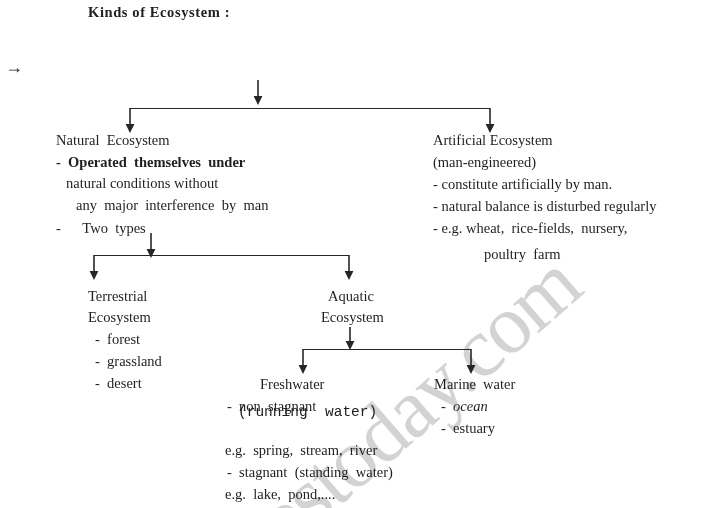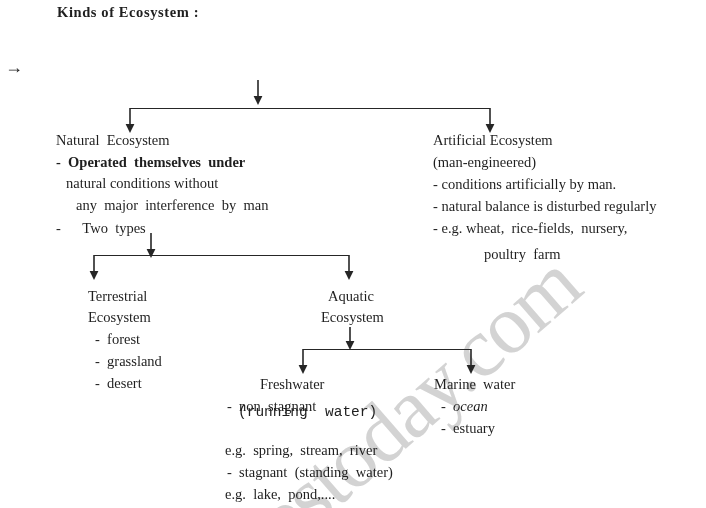--- a/index.html
+++ b/index.html
@@ -21,20 +21,21 @@
     white-space: pre;
     font-size: 14.5px;
     line-height: 20px;
     color: #1f1f1f;
   }
   .bold {
     font-weight: bold;
   }
   .wide {
     letter-spacing: 0.6px;
+    margin-left: 31px;
   }
   
   #watermark {
     position: absolute;
     left: 300px;
     top: 470px;
     transform-origin: left bottom;
     transform: rotate(-41deg);
     font-family: "Liberation Serif", "DejaVu Serif", serif;
     font-size: 84px;
@@ -103,21 +104,21 @@
     <div class="txt" style="left:56px; top:130px;text-align:center;">Natural  Ecosystem</div>
     <div class="txt" style="left:56px; top:152px;font-weight:bold;">-  Operated  themselves  under</div>
     <div class="txt" style="left:66px; top:173px;">natural conditions without</div>
     <div class="txt" style="left:76px; top:195px;">any  major  interference  by  man</div>
     <div class="txt" style="left:56px; top:218px;">-      Two  types</div>
   </div>
 
   <div>
     <div class="txt" style="left:433px; top:130px;">Artificial Ecosystem</div>
     <div class="txt" style="left:433px; top:152px;">(man-engineered)</div>
-    <div class="txt" style="left:433px; top:174px;">- conditions artificially by man.</div>
+    <div class="txt" style="left:433px; top:174px;">- constitute artificially by man.</div>
     <div class="txt" style="left:433px; top:196px;">- natural balance is disturbed regularly</div>
     <div class="txt" style="left:433px; top:218px;">- e.g. wheat,  rice-fields,  nursery,</div>
     <div class="txt" style="left:484px; top:244px;">poultry  farm</div>
   </div>
 
   <div class="arrow" style="left:144px; top:233px;">
     <svg width="14" height="26" viewBox="0 0 14 26">
       <line x1="7" y1="0" x2="7" y2="19" stroke="#262626" stroke-width="1.6"></line>
       <polygon points="7,25 2.6,16 11.4,16" fill="#262626"></polygon>
     </svg>

